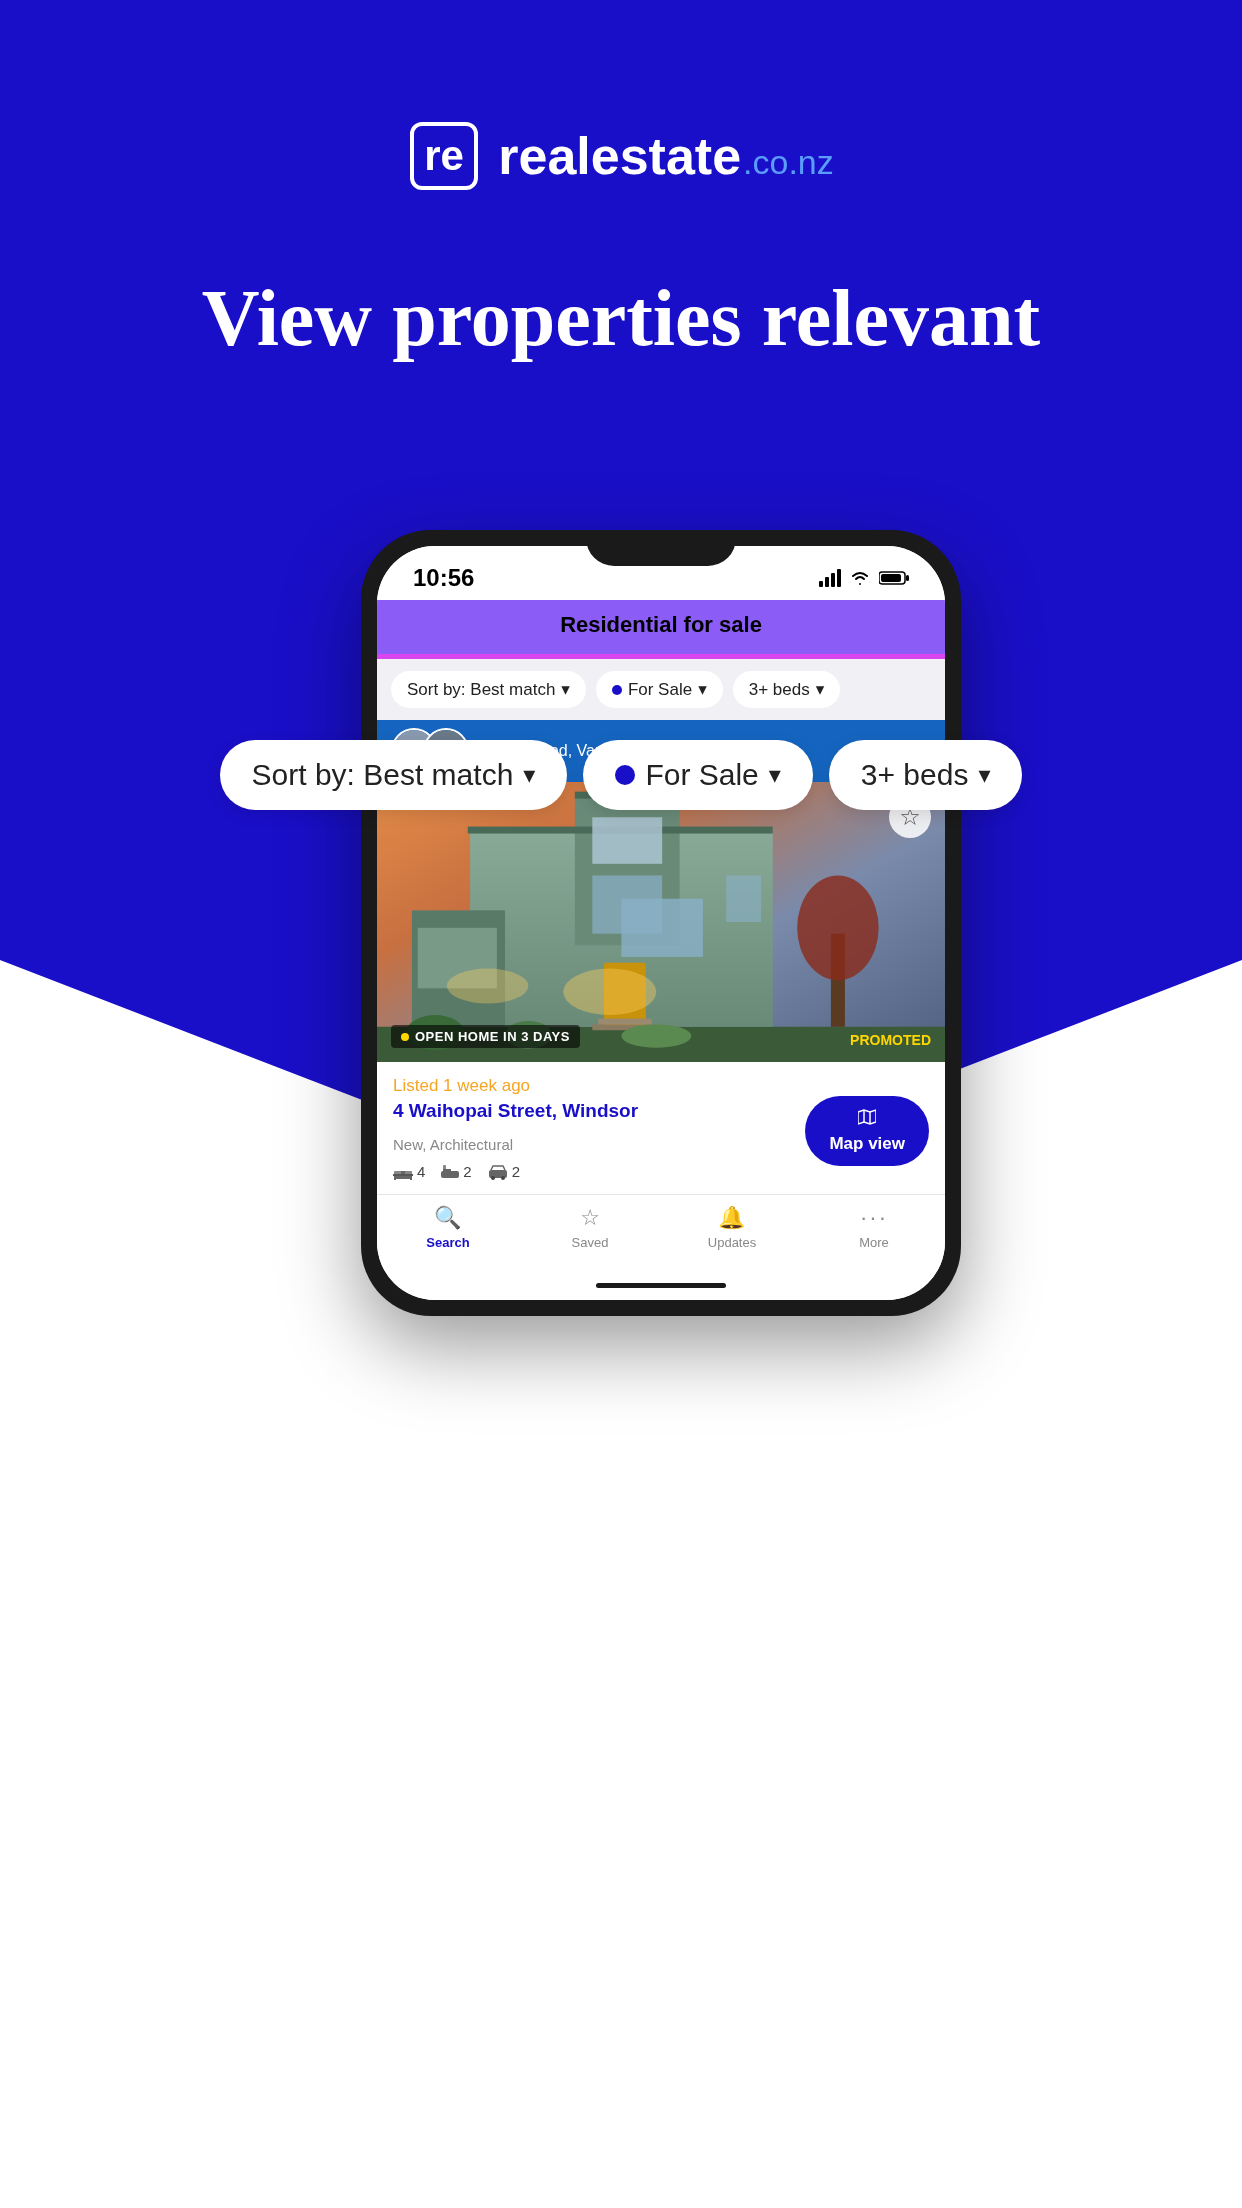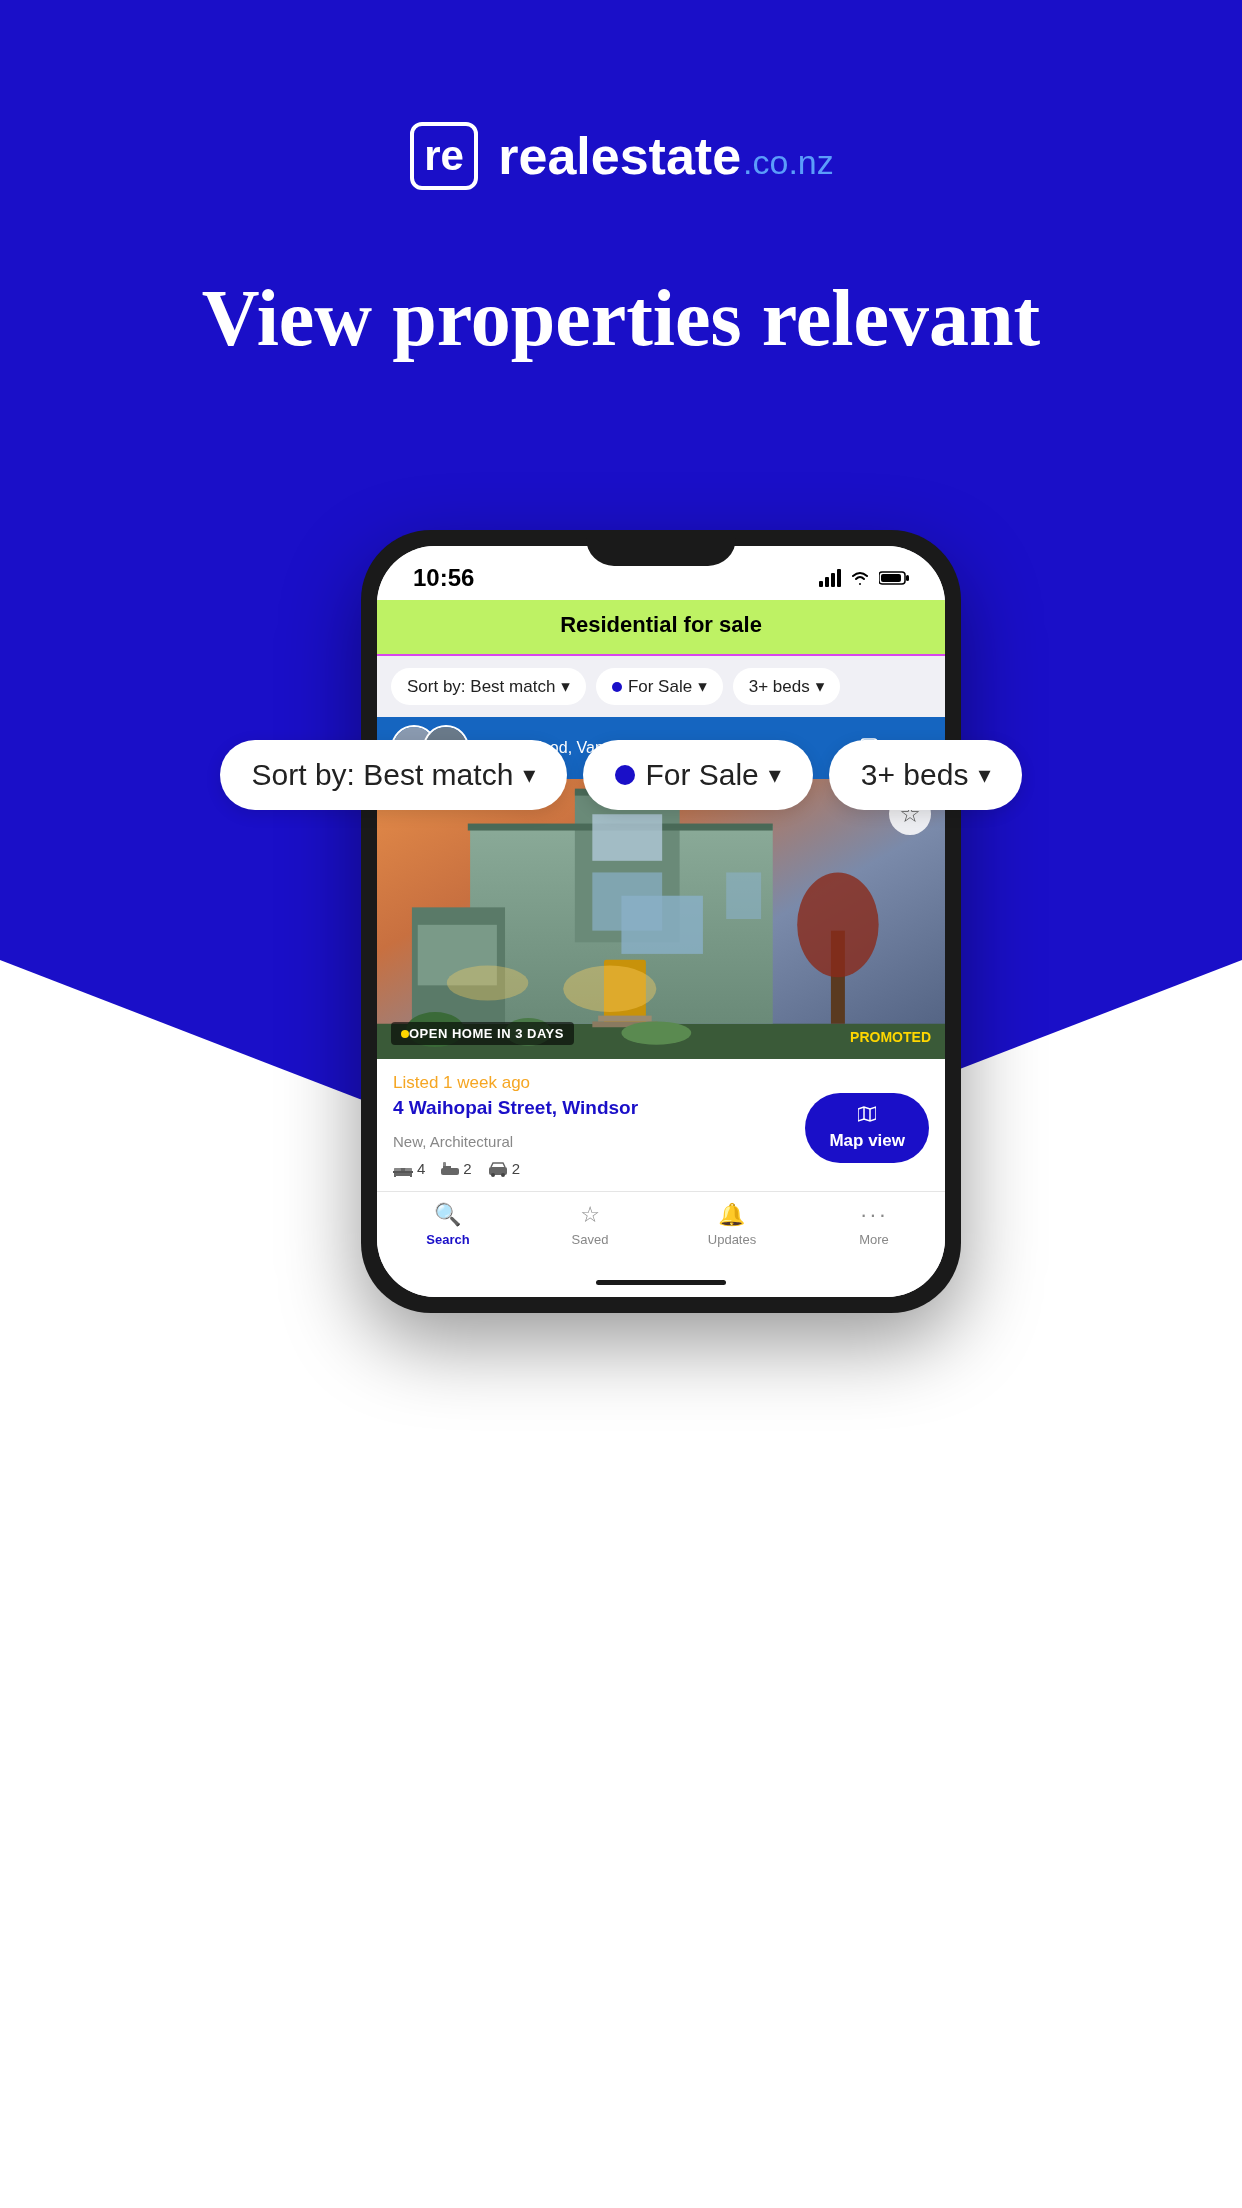--- a/index.html
+++ b/index.html
@@ -128,27 +128,27 @@
       transform: translateX(-50%);
       width: 150px;
       height: 36px;
       background: #1a1a1a;
       border-radius: 0 0 28px 28px;
       z-index: 10;
     }
 
     
     .app-header {
-      background: #bef264;
+      background: #8b5cf6;
       text-align: center;
       padding: 12px 20px 16px;
       font-size: 22px;
       font-weight: 600;
       color: #000;
-      border-bottom: 2px solid #d946ef;
+      border-bottom: 5px solid #d946ef;
     }
 
     
     .app-filter-bar {
       background: #f0f0f5;
       padding: 12px 14px;
       display: flex;
       gap: 10px;
       overflow: hidden;
     }
@@ -259,20 +259,21 @@
       bottom: 14px;
       left: 14px;
       background: rgba(0,0,0,0.6);
       color: white;
       font-size: 14px;
       font-weight: 600;
       padding: 4px 10px;
       border-radius: 4px;
       display: flex;
       align-items: center;
+      gap: 6px;
     }
 
     .open-home-dot {
       width: 8px;
       height: 8px;
       border-radius: 50%;
       background: #ffd700;
     }
 
     .promoted-badge {

